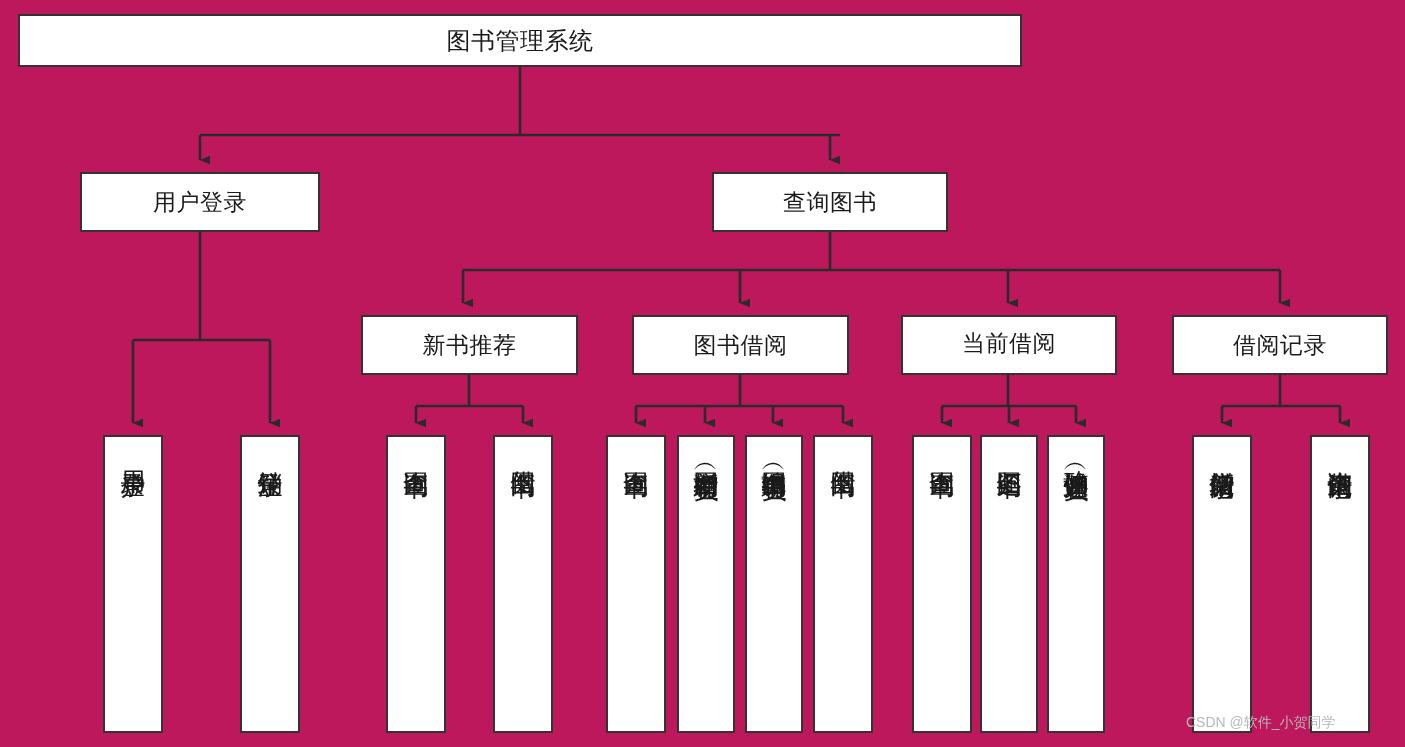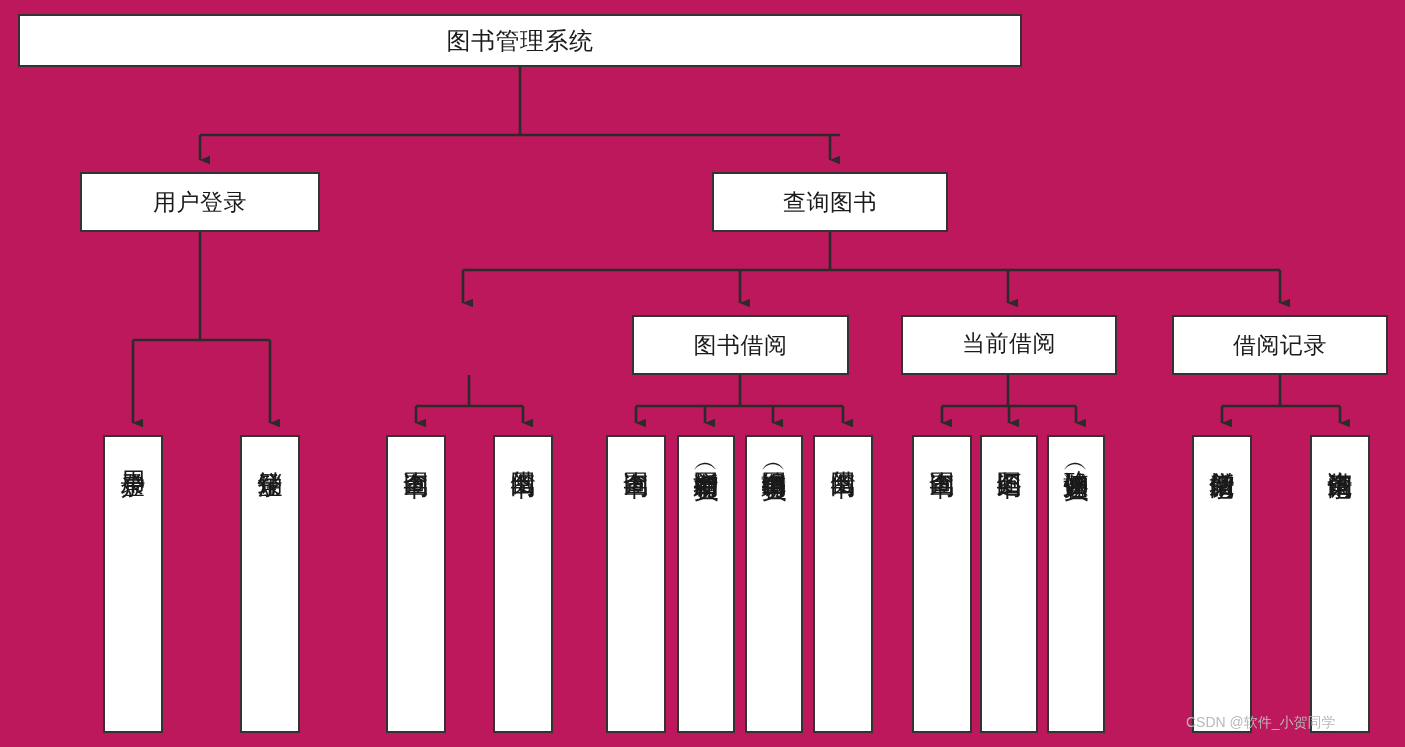--- a/index.html
+++ b/index.html
@@ -127,20 +127,23 @@
   </div>
 
   <div class="node horizontal" style="left:80px; top:172px; width:240px; height:60px;">
     <span class="node-label">用户登录</span>
   </div>
 
   <div class="node horizontal" style="left:712px; top:172px; width:236px; height:60px;">
     <span class="node-label">查询图书</span>
   </div>
 
+  <div class="node horizontal" style="left:361px; top:315px; width:217px; height:60px;">
+    <span class="node-label">新书推荐</span>
+  </div>
 
   <div class="node horizontal" style="left:632px; top:315px; width:217px; height:60px;">
     <span class="node-label">图书借阅</span>
   </div>
 
   <div class="node horizontal" style="left:901px; top:315px; width:216px; height:60px;font-family:Liberation Mono, monospace;">
     <span class="node-label">当前借阅</span>
   </div>
 
   <div class="node horizontal" style="left:1172px; top:315px; width:216px; height:60px;">

